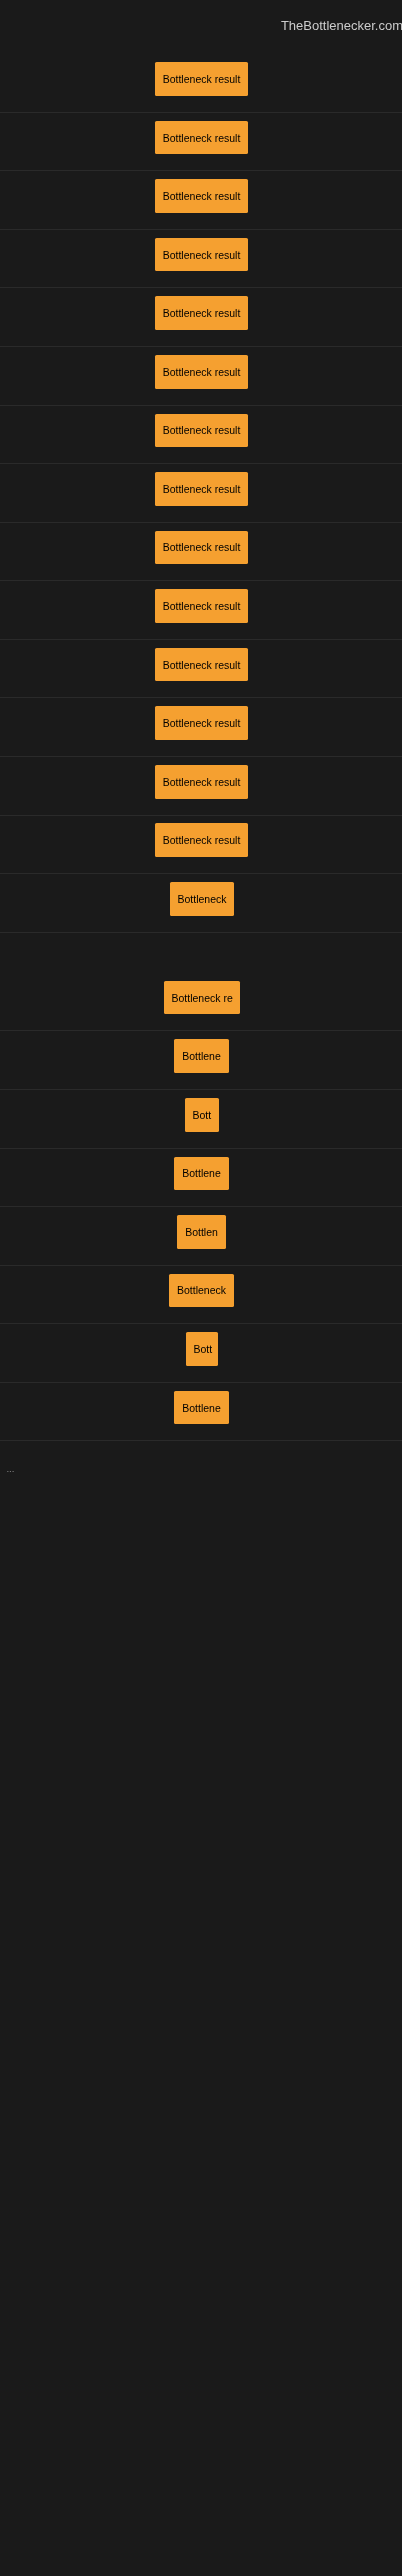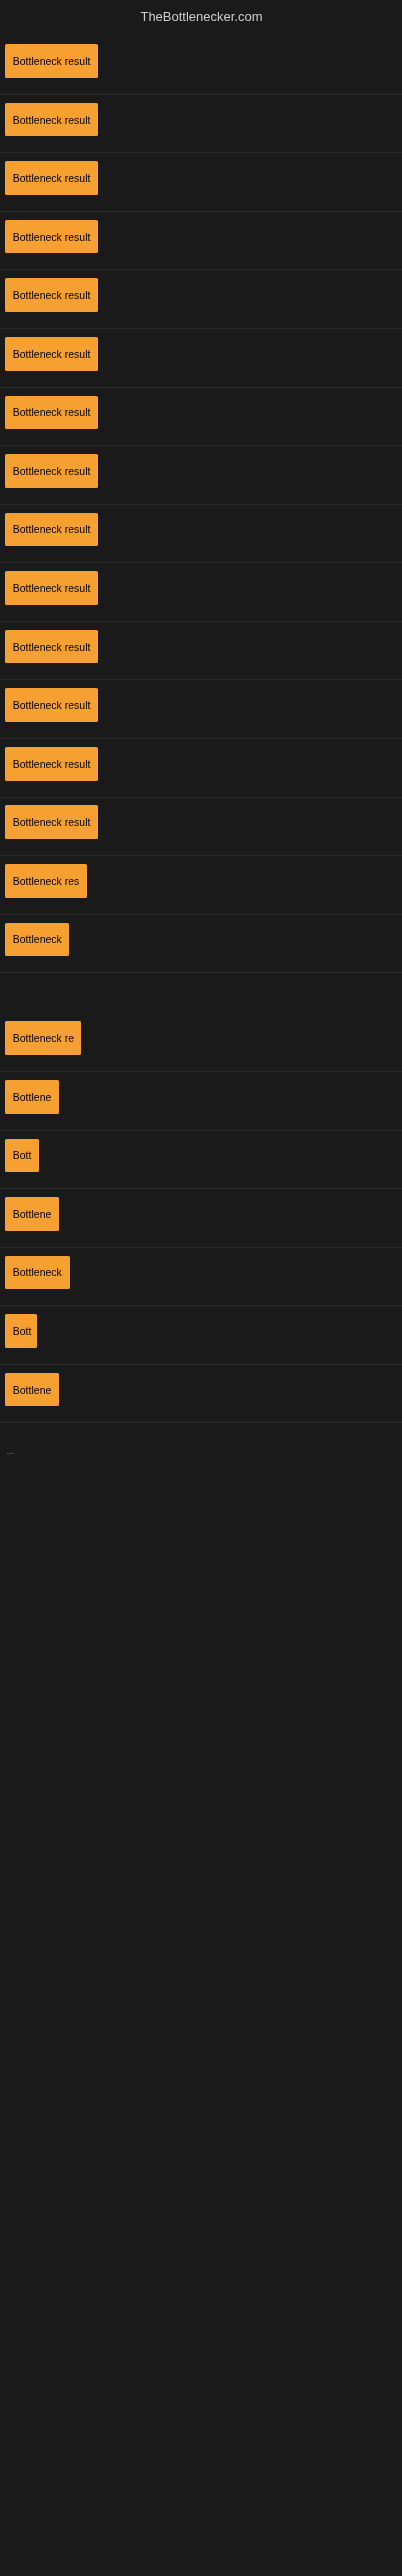--- a/index.html
+++ b/index.html
@@ -10,29 +10,30 @@
 
     body {
       width: 403px;
       min-height: 2576px;
       background-color: #1a1a1a;
       font-family: Arial, sans-serif;
       position: relative;
     }
 
     .site-title {
-      text-align: center;
+      text-align: right;
       color: #cccccc;
       font-size: 13px;
-      padding: 9px 0;
+      padding: 18px 0;
       background-color: #1a1a1a;
     }
 
     .bottleneck-container {
       padding: 3.2px 0;
+      text-align: center;
     }
 
     .bottleneck-item {
       display: inline-block;
       background-color: #f5a030;
       color: #000000;
       font-size: 10.5px;
       font-weight: normal;
       padding: 4.8px 8px;
       margin: 4.8px 3.2px;
@@ -74,26 +75,26 @@
     <div class="row"><span class="bottleneck-item" style="max-width: 109px;">Bottleneck result</span></div>
     <div class="row"><span class="bottleneck-item" style="max-width: 109px;">Bottleneck result</span></div>
     <div class="row"><span class="bottleneck-item" style="max-width: 109px;">Bottleneck result</span></div>
     <div class="row"><span class="bottleneck-item" style="max-width: 109px;">Bottleneck result</span></div>
     <div class="row"><span class="bottleneck-item" style="max-width: 109px;">Bottleneck result</span></div>
     <div class="row"><span class="bottleneck-item" style="max-width: 109px;">Bottleneck result</span></div>
     <div class="row"><span class="bottleneck-item" style="max-width: 109px;">Bottleneck result</span></div>
     <div class="row"><span class="bottleneck-item" style="max-width: 109px;">Bottleneck result</span></div>
     <div class="row"><span class="bottleneck-item" style="max-width: 109px;">Bottleneck result</span></div>
     <div class="row"><span class="bottleneck-item" style="max-width: 109px;">Bottleneck result</span></div>
-    <div class="row"><span class="bottleneck-item" style="max-width: 89px;">Bottleneck res</span></div>
     <div class="row"><span class="bottleneck-item" style="max-width: 64px;">Bottleneck</span></div>
     <div class="row"><span class="bottleneck-item" style="max-width: 76px; margin-top: 45px;">Bottleneck re</span></div>
     <div class="row"><span class="bottleneck-item" style="max-width: 58px;">Bottlene</span></div>
     <div class="row"><span class="bottleneck-item" style="max-width: 34px;">Bott</span></div>
     <div class="row"><span class="bottleneck-item" style="max-width: 58px;">Bottlene</span></div>
+    <div class="row"><span class="bottleneck-item" style="max-width: 52px;">Bottlen</span></div>
     <div class="row"><span class="bottleneck-item" style="max-width: 66px;">Bottleneck</span></div>
     <div class="row"><span class="bottleneck-item" style="max-width: 32px;">Bott</span></div>
     <div class="row"><span class="bottleneck-item" style="max-width: 58px;">Bottlene</span></div>
   </div>
 
 <div class="empty-section">
   <div style="padding: 16px 3.2px;">
     <span class="ellipsis-row">...</span>
   </div>
 </div>

